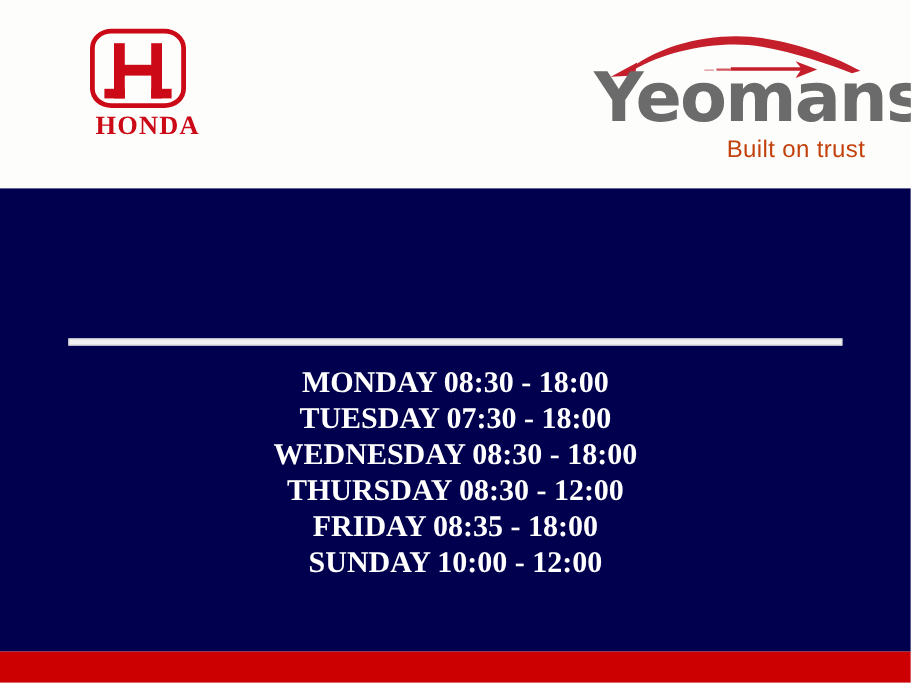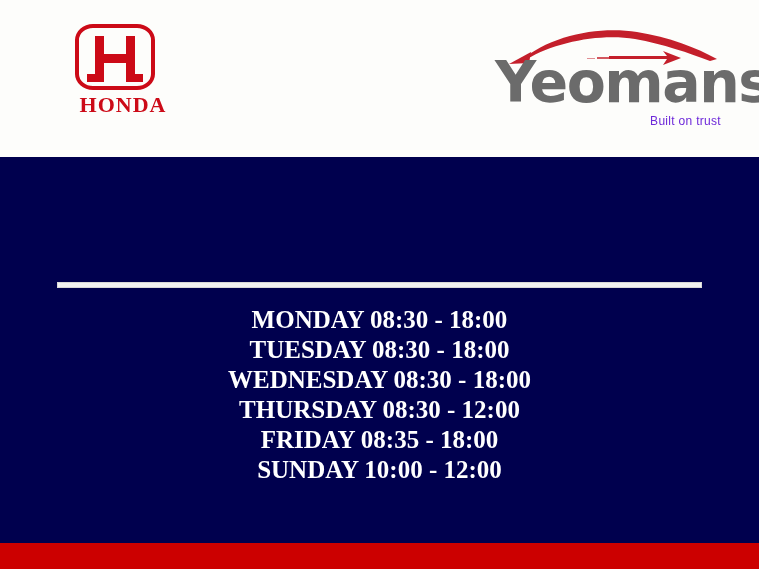--- a/index.html
+++ b/index.html
@@ -118,22 +118,22 @@
     font-size: 57px;
     letter-spacing: -1.5px;
     color: #6b6b6b;
     line-height: 1;
   }
   .yeomans-tagline {
     position: absolute;
     right: 2px;
     top: 89px;
     font-family: "Liberation Sans", sans-serif;
-    font-size: 12px;
-    color: #6d28d9;
+    font-size: 20px;
+    color: #c2410c;
     letter-spacing: 0.3px;
     line-height: 1;
   }
 
   
   .navy-band {
     position: absolute;
     left: 0;
     top: 157px;
     width: 759px;
@@ -227,21 +227,21 @@
     </div>
   </div>
 
   <div class="navy-band"></div>
 
 
   <div class="title-rule"></div>
 
   <div class="hours-list">
     <div class="hours-row">MONDAY 08:30 - 18:00</div>
-    <div class="hours-row">TUESDAY 08:30 - 18:00</div>
+    <div class="hours-row">TUESDAY 07:30 - 18:00</div>
     <div class="hours-row">WEDNESDAY 08:30 - 18:00</div>
     <div class="hours-row">THURSDAY 08:30 - 12:00</div>
     <div class="hours-row">FRIDAY 08:35 - 18:00</div>
     <div class="hours-row">SUNDAY 10:00 - 12:00</div>
   </div>
 
   <div class="red-bar"></div>
 
 </div>
 

